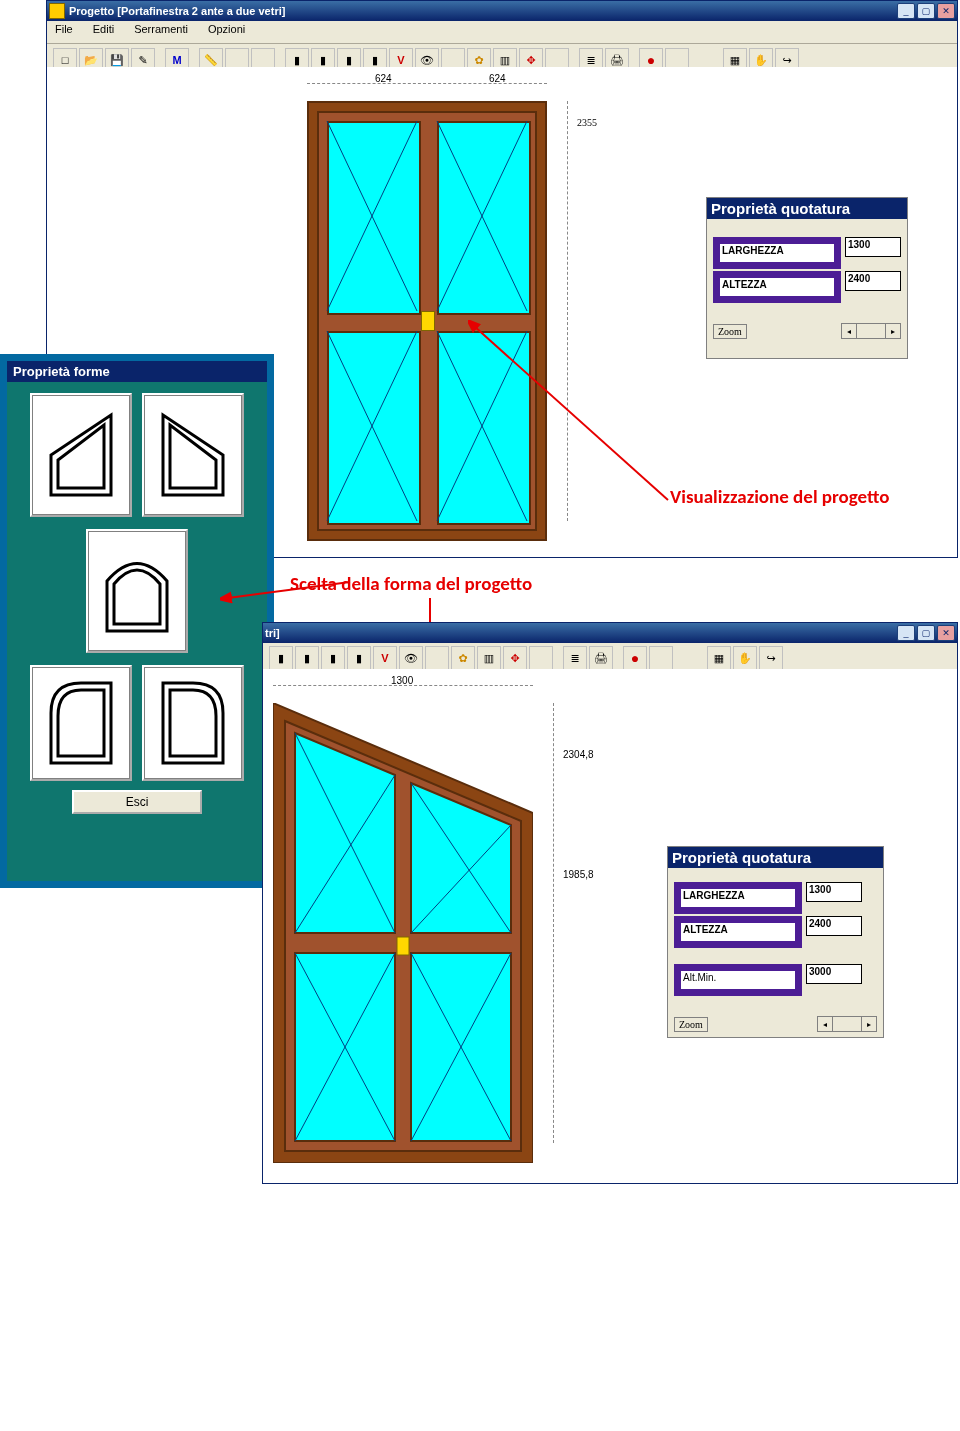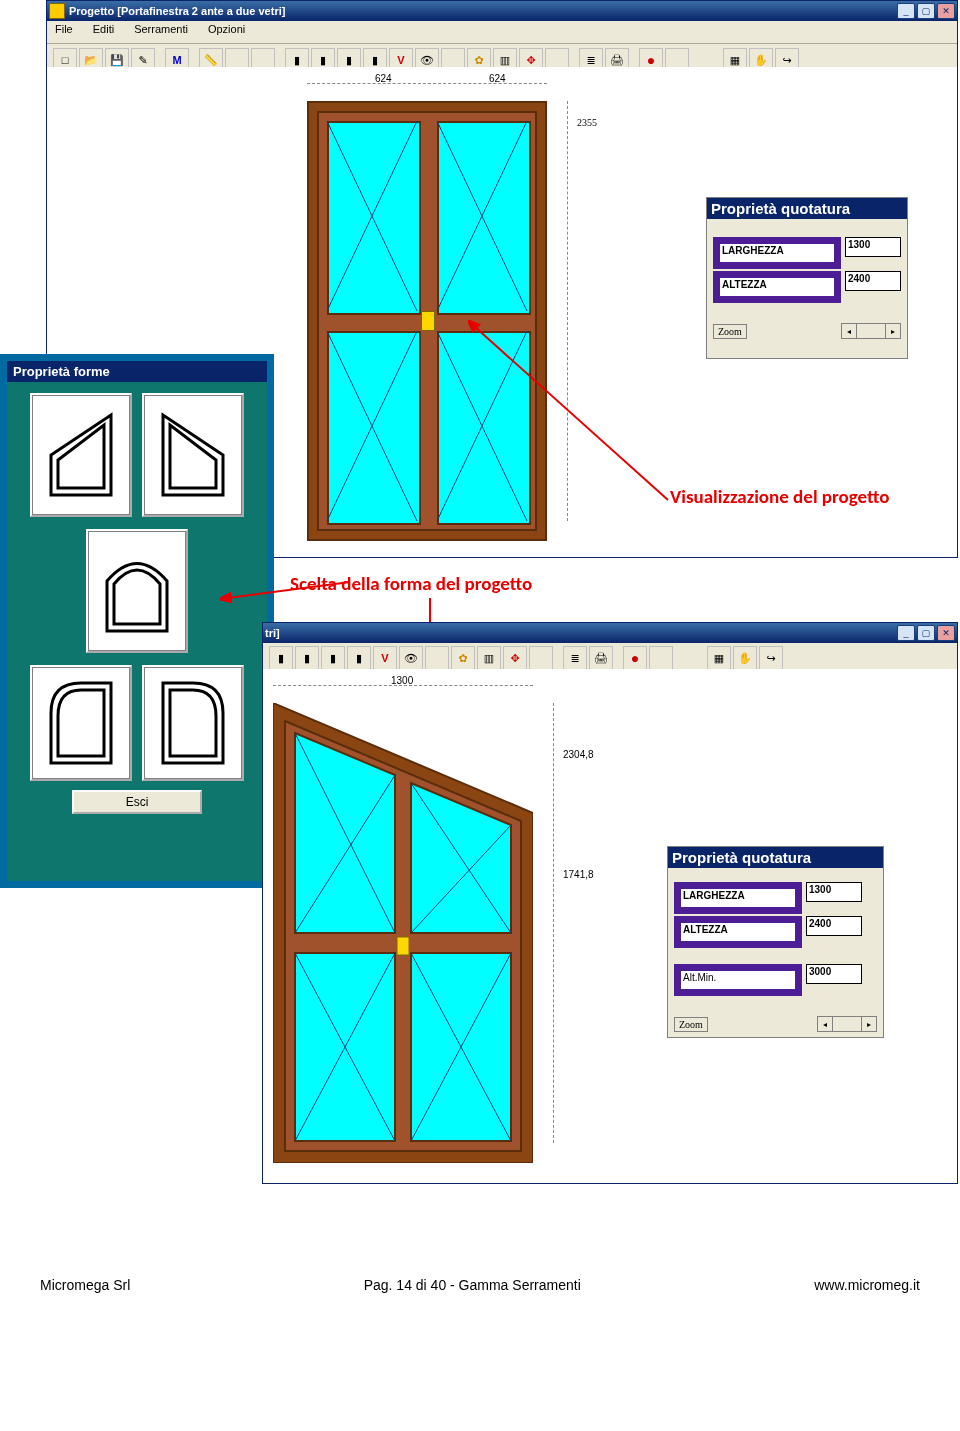--- a/index.html
+++ b/index.html
@@ -261,21 +261,21 @@
       <div style="width:30px"></div>
       <div class="tbtn">▦</div>
       <div class="tbtn">✋</div>
       <div class="tbtn">↪</div>
     </div>
     <div class="canvas" style="left:0; top:46px; right:0; bottom:0;">
       <div class="dimline" style="left:10px; top:16px; width:260px;"></div>
       <div class="dim" style="left:128px; top:6px;">1300</div>
       <div class="dimlineV" style="left:290px; top:34px; height:440px;"></div>
       <div class="dim" style="left:300px; top:80px;">2304,8</div>
-      <div class="dim" style="left:300px; top:200px;">1741,8</div>
+      <div class="dim" style="left:300px; top:200px;">1985,8</div>
 
       <div style="position:absolute; left:10px; top:34px; width:260px; height:460px;">
         <svg width="260" height="460">
 
           <path d="M0 0 L260 110 L260 460 L0 460 Z" fill="#8b4513" stroke="#5a2d0c" stroke-width="2"></path>
           <path d="M12 18 L248 118 L248 448 L12 448 Z" fill="#a0522d" stroke="#5a2d0c" stroke-width="2"></path>
 
           <path d="M22 30 L122 72 L122 230 L22 230 Z" fill="#00ffff" stroke="#5a2d0c" stroke-width="2"></path>
           <path d="M22 250 L122 250 L122 438 L22 438 Z" fill="#00ffff" stroke="#5a2d0c" stroke-width="2"></path>
 
@@ -318,19 +318,14 @@
       <div style="flex:1"></div>
       <div class="scroll">
         <div class="scrollbtn">◂</div>
         <div class="scrolltrack"></div>
         <div class="scrollbtn">▸</div>
       </div>
     </div>
   </div>
 
 
-  <div class="footer">
-    <span>Micromega Srl</span>
-    <span>Pag. 14 di 40 - Gamma Serramenti</span>
-    <span>www.micromeg.it</span>
-  </div>
 
 </div>
 
 </body></html>

